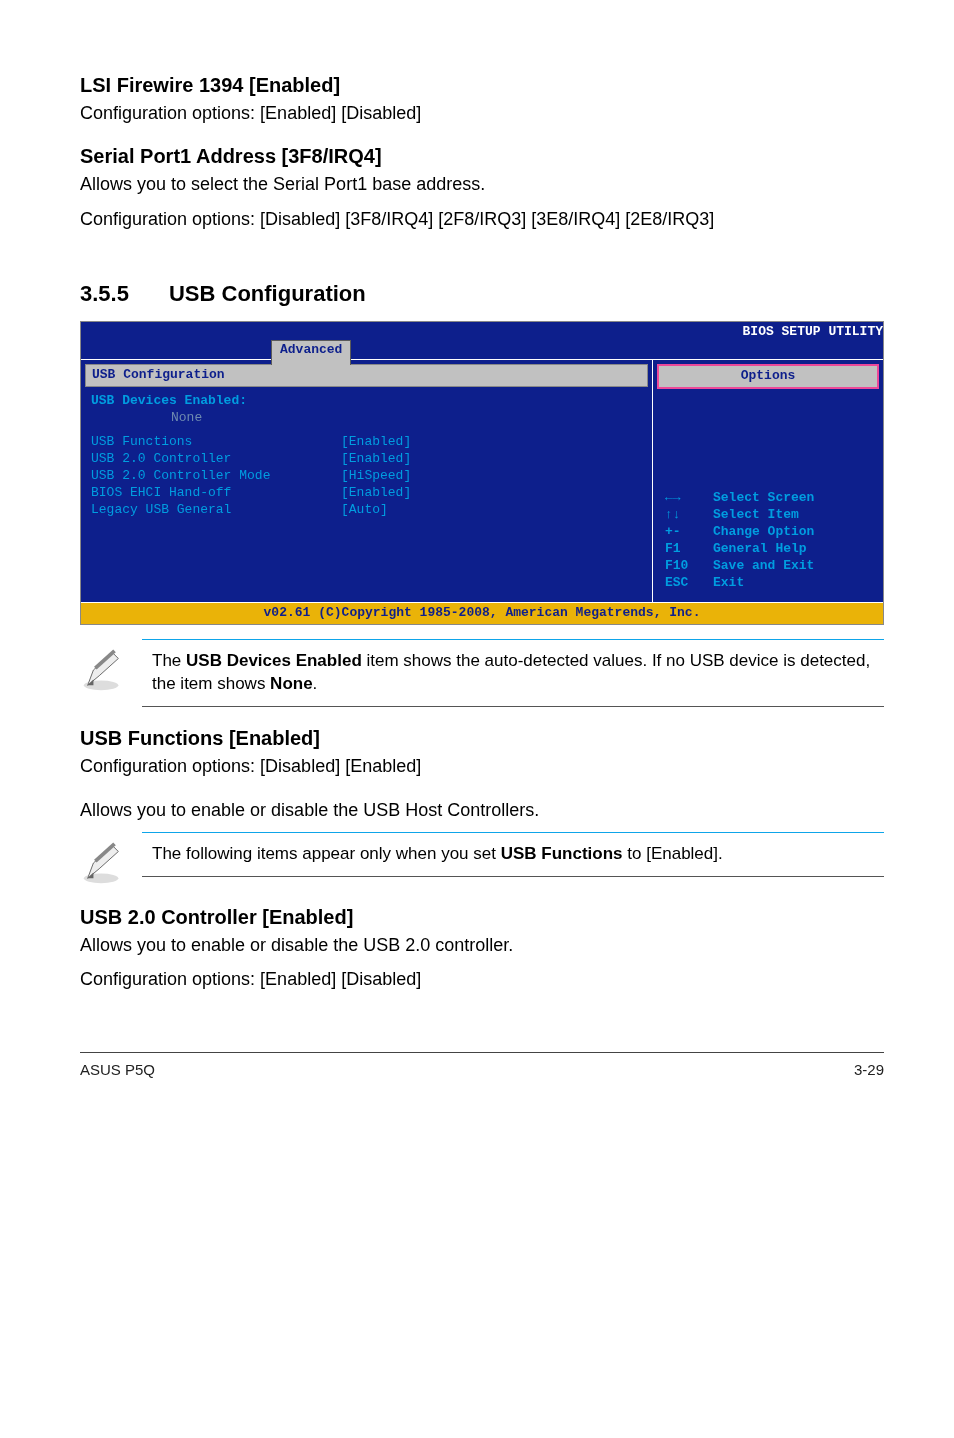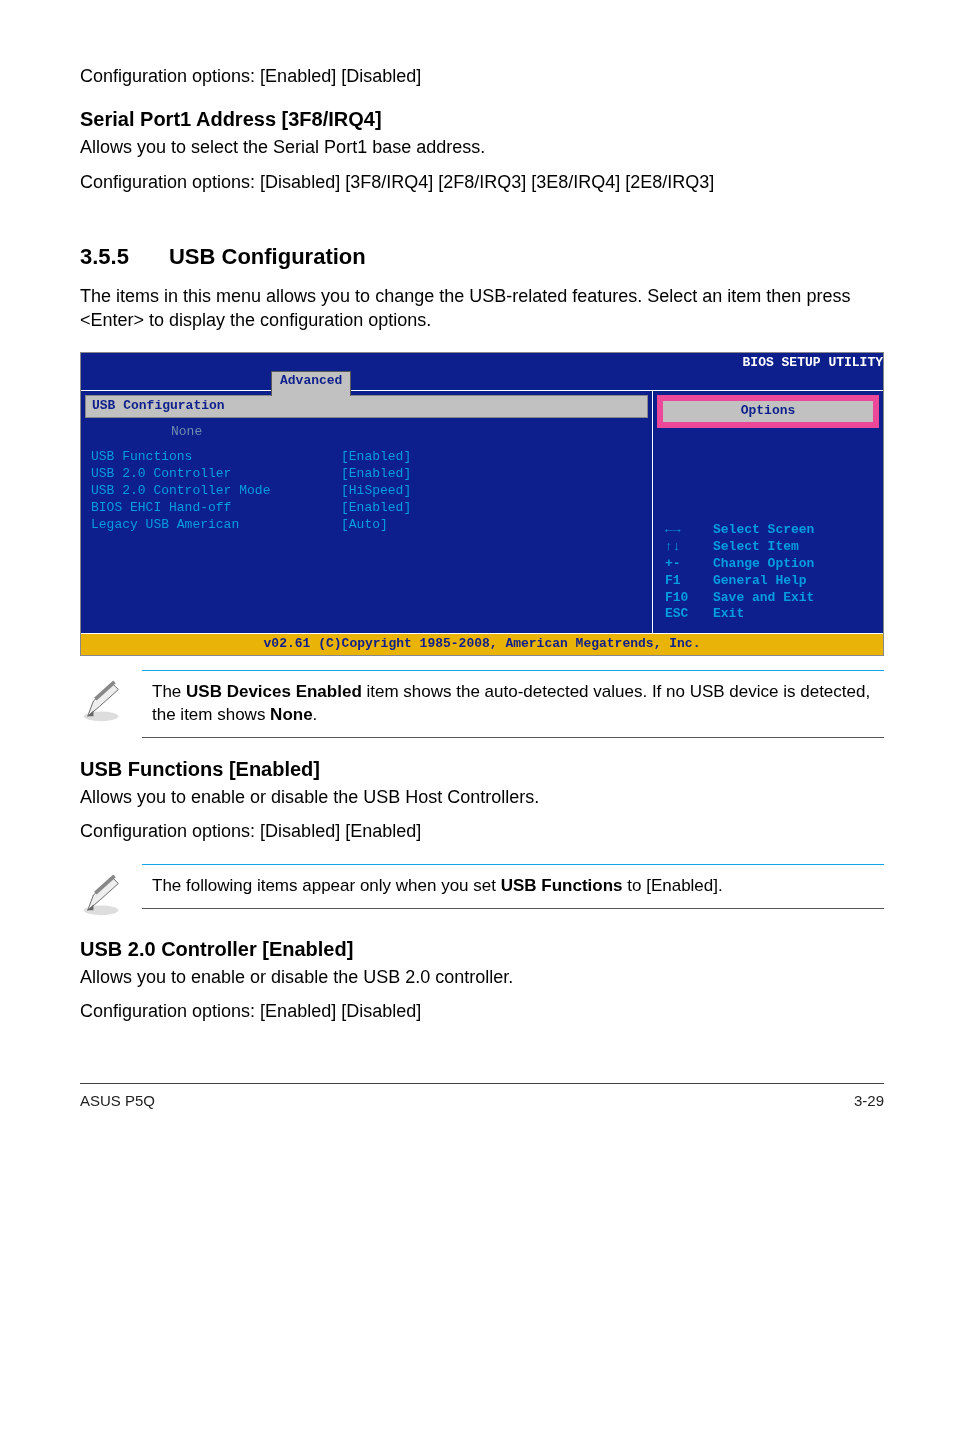--- a/index.html
+++ b/index.html
@@ -95,21 +95,21 @@
     padding: 0;
     display: flex;
     flex-direction: column;
   }
   .bios-right-head {
     background: #c1c1c1;
     color: #0d1f8c;
     text-align: center;
     font-weight: bold;
     padding: 2px 0;
-    border: 6px solid #ec4899;
+    border: 2px solid #ec4899;
     margin: 4px 4px 0 4px;
   }
   .bios-right-opts {
     color: #009de0;
     padding: 8px 10px 2px 12px;
     font-weight: bold;
   }
   .bios-right-opts .sel { color: #fff; }
   .bios-right-spacer { flex: 1; }
   .bios-right-help {
@@ -158,59 +158,60 @@
     margin-top: 60px;
     font-size: 15px;
     color: #222;
   }
 </style>
 </head>
 <body>
 
 <div class="page">
 
+  <h2 class="section">LSI Firewire 1394 [Enabled]</h2>
   <p class="body">Configuration options: [Enabled] [Disabled]</p>
 
   <h2 class="section">Serial Port1 Address [3F8/IRQ4]</h2>
   <p class="body tight">Allows you to select the Serial Port1 base address.</p>
   <p class="body" style="margin-top:0">Configuration options: [Disabled] [3F8/IRQ4] [2F8/IRQ3] [3E8/IRQ4] [2E8/IRQ3]</p>
 
   <h2 class="big">
     <span class="sec-num">3.5.5</span><span>USB Configuration</span>
   </h2>
-  <p class="body">The items in this menu allows you to change the USB-related features. Select an item then press &lt;Enter&gt; to display the configuration options.</p>
 
   <div class="bios-outer">
     <div class="bios-title">BIOS SETUP UTILITY</div>
     <div class="bios-tabrow">
       <span class="bios-tab">Advanced</span>
     </div>
     <div class="bios-body">
       <div class="bios-left">
         <div class="bios-left-head">USB Configuration</div>
+        <div style="font-weight:bold;">USB Devices Enabled:</div>
         <div class="bios-gray indent">None</div>
         <div style="height:8px"></div>
         <div class="bios-label-row">
           <div class="bios-label-key">USB Functions</div>
           <div class="bios-label-val">[Enabled]</div>
         </div>
         <div class="bios-label-row">
           <div class="bios-label-key">USB 2.0 Controller</div>
           <div class="bios-label-val">[Enabled]</div>
         </div>
         <div class="bios-label-row">
           <div class="bios-label-key">USB 2.0 Controller Mode</div>
           <div class="bios-label-val">[HiSpeed]</div>
         </div>
         <div class="bios-label-row">
           <div class="bios-label-key">BIOS EHCI Hand-off</div>
           <div class="bios-label-val">[Enabled]</div>
         </div>
         <div class="bios-label-row">
-          <div class="bios-label-key">Legacy USB American</div>
+          <div class="bios-label-key">Legacy USB General</div>
           <div class="bios-label-val">[Auto]</div>
         </div>
       </div>
       <div class="bios-right">
         <div class="bios-right-head">Options</div>
         <div class="bios-right-spacer"></div>
         <div class="bios-right-help">
           <div class="row">
               <div class="k">←→</div>
               <div>Select Screen</div>
@@ -247,22 +248,22 @@
       <polygon points="8,40 14,24 34,6 40,12 20,30" fill="#eee" stroke="#666" stroke-width="1"></polygon>
       <polygon points="8,40 14,34 14,40" fill="#666"></polygon>
       <line x1="16" y1="22" x2="36" y2="4" stroke="#888" stroke-width="4"></line>
     </svg>
     <div class="note-lines">
       <span>The </span><b>USB Devices Enabled</b><span> item shows the auto-detected values. If no USB device is detected, the item shows </span><b>None</b><span>.</span>
     </div>
   </div>
 
   <h2 class="section">USB Functions [Enabled]</h2>
+  <p class="body" style="margin-top:0">Configuration options: [Disabled] [Enabled]</p>
   <p class="body tight">Allows you to enable or disable the USB Host Controllers.</p>
-  <p class="body" style="margin-top:0">Configuration options: [Disabled] [Enabled]</p>
 
   <div class="note-wrap">
     <svg class="pencil" viewBox="0 0 48 48">
       <ellipse cx="22" cy="40" rx="18" ry="5" fill="#ddd"></ellipse>
       <polygon points="8,40 14,24 34,6 40,12 20,30" fill="#eee" stroke="#666" stroke-width="1"></polygon>
       <polygon points="8,40 14,34 14,40" fill="#666"></polygon>
       <line x1="16" y1="22" x2="36" y2="4" stroke="#888" stroke-width="4"></line>
     </svg>
     <div class="note-lines">
       <span>The following items appear only when you set </span><b>USB Functions</b><span> to [Enabled].</span>

